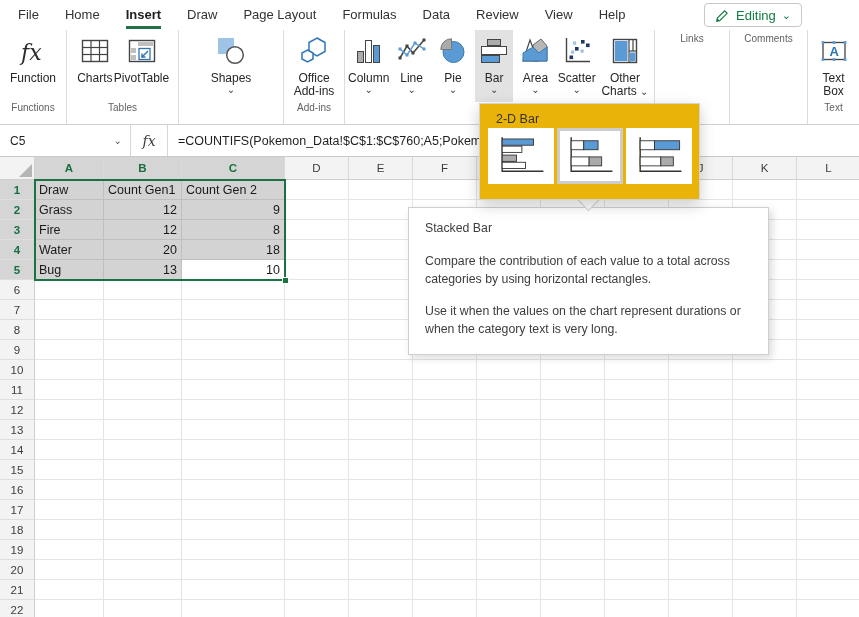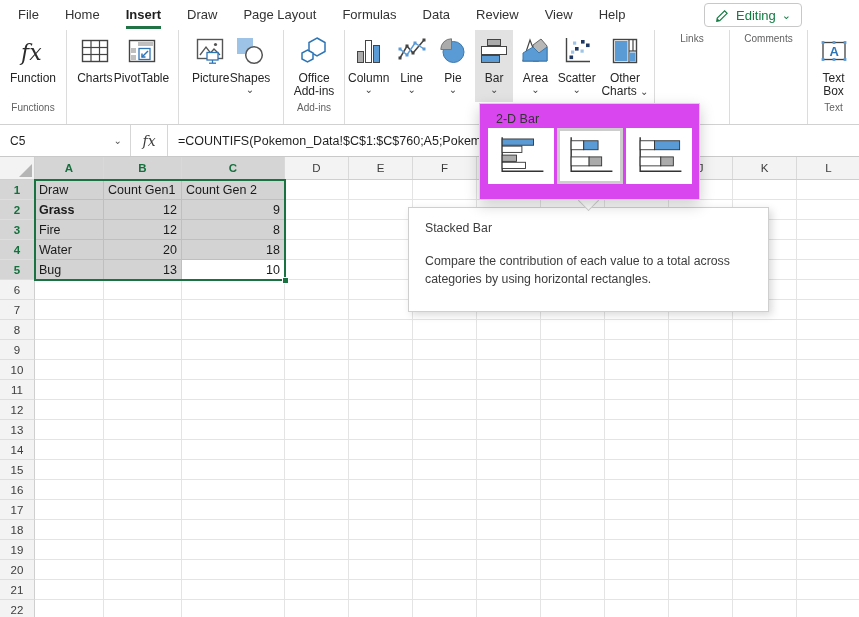--- a/index.html
+++ b/index.html
@@ -54,32 +54,32 @@
   .rowhdr.sel { background:#d5d5d5; color:#15703e; font-weight:700; }
   .cell { border-right:1px solid #e4e4e4; border-bottom:1px solid #e4e4e4; font-size:12.5px; color:#1a1a1a;
     display:flex; align-items:center; padding:0 4px; overflow:hidden; white-space:nowrap; cursor:cell; }
   .cell.num { justify-content:flex-end; }
   .cell.insel { background:#d3d3d3; border-color:#bfbfbf; }
   .cell.active { background:#fff; }
   .sel-overlay { position:absolute; border:2px solid #1a7240; pointer-events:none; z-index:3; }
   .fill-handle { position:absolute; width:7px; height:7px; background:#1a7240; border:1px solid #fff; right:-5px; bottom:-5px; }
 
   
-  .panel { position:absolute; left:479px; top:103px; width:221px; height:97px; background:#d946ef;
+  .panel { position:absolute; left:479px; top:103px; width:221px; height:97px; background:#eab308;
     border:1px solid #d4d4d4; box-shadow:0 5px 14px rgba(0,0,0,.20); z-index:50; }
   .panel-title { font-size:12.5px; color:#333; padding:8px 0 1px 16px; }
   .panel-opts { display:flex; align-items:center; justify-content:center; gap:3px; margin-top:1px; }
   .opt { padding:3px 4px; border:3px solid transparent; cursor:pointer; background:#fff; }
   .opt.selected { border-color:#cdcdcd; }
   .notch { position:absolute; left:581px; top:193px; width:15px; height:15px; background:#fff; transform:rotate(45deg);
     border-right:1px solid #cfcfcf; border-bottom:1px solid #cfcfcf; z-index:45; }
 
   
   .tooltip { position:absolute; left:408px; top:207px; width:361px; background:#fff; border:1px solid #cfcfcf;
-    box-shadow:3px 3px 8px rgba(0,0,0,.15); padding:12px 16px 23px; z-index:40;
+    box-shadow:3px 3px 8px rgba(0,0,0,.15); padding:12px 16px 15px; z-index:40;
     font-size:12.3px; color:#3d3d3d; line-height:1.45; }
   .tooltip-title { margin-bottom:15px; }
   .tooltip p { margin:0 0 15px; }
   .tooltip p:last-child { margin-bottom:0; }
 
   svg { display:block; }
 </style>
 </head>
 <body>
 
@@ -144,37 +144,25 @@
               <rect x="4" y="12" width="5" height="5" fill="#bfbfbf"></rect>
               <rect x="4" y="19" width="5" height="5" fill="#bfbfbf"></rect>
               <rect x="12" y="12.5" width="11" height="11" fill="none" stroke="#2E75B6" stroke-width="1.3"></rect>
               <path d="M21 15 L15 21" stroke="#2E75B6" stroke-width="1.5" fill="none"></path>
               <path d="M15 17.5 L15 21 L18.5 21" fill="none" stroke="#2E75B6" stroke-width="1.5"></path>
             </svg>
         </span>
         <span class="lbl">PivotTable</span>
       </div>
     </div>
+    <div class="rlabel">Tables</div>
   </div>
 
   <div class="rgroup" style="width:105px">
     <div class="rbuttons">
-      <div class="rbtn">
-        <span class="icon">
-          <svg width="32" height="30" viewBox="0 0 32 30">
-              <rect x="2.5" y="3.5" width="25" height="19" fill="#fff" stroke="#555" stroke-width="1.4"></rect>
-              <circle cx="20.5" cy="8.5" r="1.6" fill="#555"></circle>
-              <path d="M5 19 L11 11 L15.5 17 L19 13 L25 19" fill="none" stroke="#555" stroke-width="1.3"></path>
-              <rect x="12" y="16.5" width="11" height="7.5" fill="#fff" stroke="#2E75B6" stroke-width="1.3"></rect>
-              <line x1="17.5" y1="24" x2="17.5" y2="27" stroke="#2E75B6" stroke-width="1.3"></line>
-              <line x1="14" y1="27.2" x2="21" y2="27.2" stroke="#2E75B6" stroke-width="1.3"></line>
-            </svg>
-        </span>
-        <span class="lbl">Picture</span>
-      </div>
       <div class="rbtn">
         <span class="icon">
           <svg width="30" height="30" viewBox="0 0 30 30">
               <rect x="2" y="2" width="16" height="16" fill="#9DC3E6"></rect>
               <circle cx="19" cy="19" r="8.3" fill="#fff" stroke="#555" stroke-width="1.5"></circle>
             </svg>
         </span>
         <span class="lbl">Shapes</span>
         <span class="chev">⌄</span>
       </div>
@@ -368,21 +356,21 @@
         <div class="cell" style="width: 64px; min-width: 64px;"></div>
         <div class="cell" style="width: 64px; min-width: 64px;"></div>
         <div class="cell" style="width: 64px; min-width: 64px;"></div>
         <div class="cell" style="width: 64px; min-width: 64px;"></div>
         <div class="cell" style="width: 64px; min-width: 64px;"></div>
         <div class="cell" style="width: 64px; min-width: 64px;"></div>
         <div class="cell" style="width: 64px; min-width: 64px;"></div>
       </div>
       <div class="gridrow">
         <div class="rowhdr sel">2</div>
-        <div class="cell insel" style="width: 69px; min-width: 69px; font-weight: bold;">Grass</div>
+        <div class="cell insel" style="width: 69px; min-width: 69px;">Grass</div>
         <div class="cell num insel" style="width: 78px; min-width: 78px;">12</div>
         <div class="cell num insel" style="width: 103px; min-width: 103px;">9</div>
         <div class="cell" style="width: 64px; min-width: 64px;"></div>
         <div class="cell" style="width: 64px; min-width: 64px;"></div>
         <div class="cell" style="width: 64px; min-width: 64px;"></div>
         <div class="cell" style="width: 64px; min-width: 64px;"></div>
         <div class="cell" style="width: 64px; min-width: 64px;"></div>
         <div class="cell" style="width: 64px; min-width: 64px;"></div>
         <div class="cell" style="width: 64px; min-width: 64px;"></div>
         <div class="cell" style="width: 64px; min-width: 64px;"></div>
@@ -724,13 +712,14 @@
         <rect x="31" y="24" width="14" height="10" fill="#ABABAB" stroke="#333"></rect>
       </svg>
     </div>
   </div>
 </div>
 <div class="notch"></div>
 
 <div class="tooltip">
   <div class="tooltip-title">Stacked Bar</div>
   <p>Compare the contribution of each value to a total across categories by using horizontal rectangles.</p>
+  <p>Use it when the values on the chart represent durations or when the category text is very long.</p>
 </div>
 
 </body></html>

